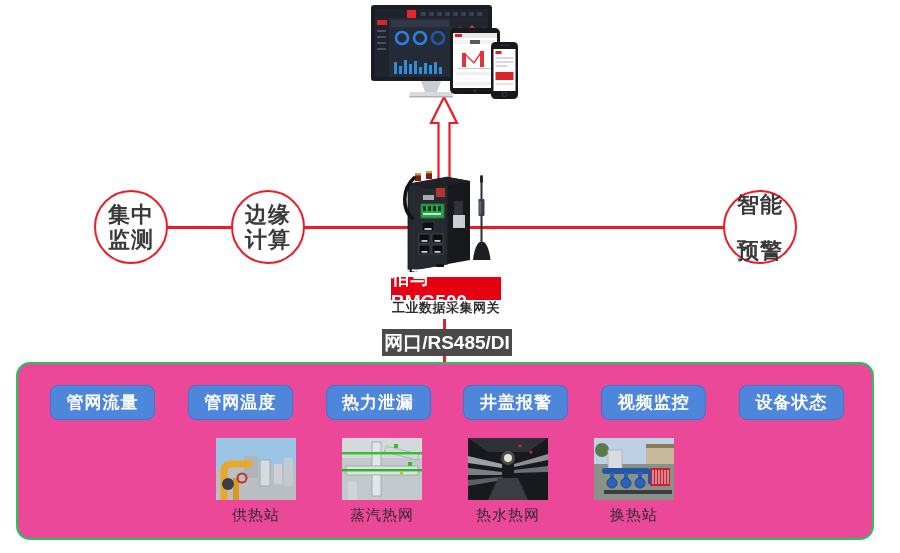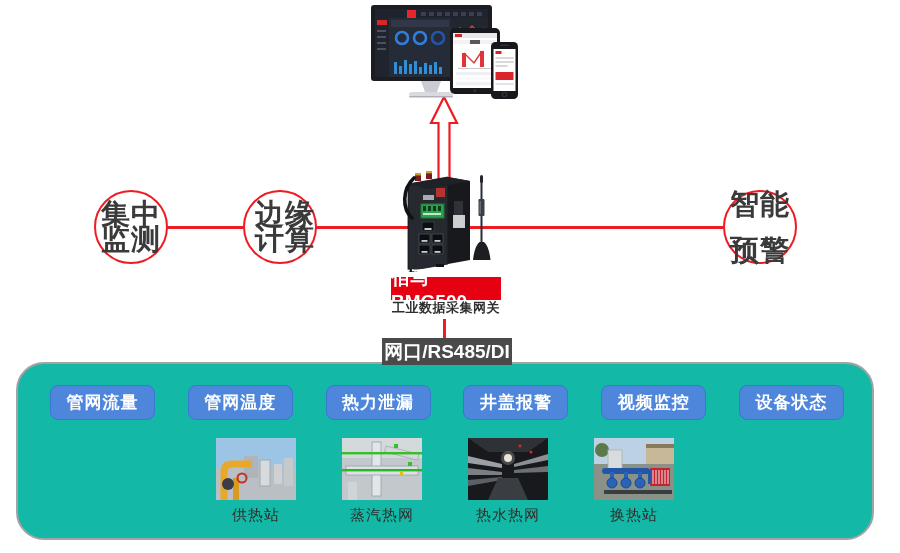--- a/index.html
+++ b/index.html
@@ -5,46 +5,46 @@
   html,body{margin:0;padding:0;background:#ffffff;}
   .canvas{
     position:relative;width:900px;height:553px;background:#fff;overflow:hidden;
     font-family:"Liberation Sans","DejaVu Sans",sans-serif;
   }
   
   .flow-line{position:absolute;left:131px;top:226px;width:631px;height:3px;background:#ed1c24;z-index:1;}
   .flow-node{
     position:absolute;top:190px;width:70px;height:70px;border:2.5px solid #ed1c24;border-radius:50%;
     background:#fff;z-index:2;display:flex;flex-direction:column;align-items:center;justify-content:center;
-    color:#3a3a3a;font-weight:bold;font-size:29px;line-height:25px;letter-spacing:1px;
-  }
-  .node-1{left:94px;} .node-2{left:243px;align-items:flex-end;} .node-3{left:571px;} .node-4{left:723px;gap:21px;}
+    color:#3a3a3a;font-weight:bold;font-size:22px;line-height:25px;letter-spacing:1px;
+  }
+  .node-1{left:94px;} .node-2{left:231px;} .node-3{left:571px;} .node-4{left:723px;gap:21px;}
   
   .devices{position:absolute;left:369px;top:4px;width:166px;height:96px;z-index:2;}
   
   .up-arrow{position:absolute;left:429px;top:96px;width:30px;height:84px;z-index:1;}
   
   .gateway{position:absolute;left:396px;top:163px;width:104px;height:116px;z-index:2;}
   .badge-red{
     position:absolute;left:391px;top:277px;width:110px;height:23px;background:#e60012;color:#fff;
     display:flex;align-items:center;justify-content:center;font-weight:bold;font-size:19px;z-index:3;
   }
   .gw-subtitle{
     position:absolute;left:366px;top:299px;width:160px;text-align:center;color:#2f2f2f;
     font-weight:bold;font-size:13px;z-index:3;letter-spacing:0.5px;
   }
   .v-line{position:absolute;left:443px;top:319px;width:3px;height:46px;background:#ed1c24;z-index:1;}
   .badge-dark{
     position:absolute;left:382px;top:329px;width:130px;height:27px;background:#4a4a4a;color:#fff;
-    display:flex;align-items:center;justify-content:center;font-weight:bold;font-size:19px;z-index:3;margin-top:9px;
+    display:flex;align-items:center;justify-content:center;font-weight:bold;font-size:19px;z-index:3;
   }
   
   .app-box{
-    position:absolute;left:16px;top:362px;width:854px;height:174px;background:#14b8a6;
-    border:2px solid #a3a3a3;border-radius:28px;z-index:2;
+    position:absolute;left:16px;top:362px;width:854px;height:174px;background:#ec4899;
+    border:2px solid #22c55e;border-radius:14px;z-index:2;
   }
   .btn-row{position:absolute;left:32px;right:28px;top:21px;display:flex;justify-content:space-between;}
   .tag-btn{
     width:103px;height:33px;background:#4d86db;border:1px solid #3a76d2;border-radius:8px;
     color:#fff;font-weight:bold;font-size:17px;letter-spacing:1px;
     display:flex;align-items:center;justify-content:center;cursor:pointer;
   }
   .scene-row{position:absolute;left:0;right:0;top:74px;display:flex;justify-content:center;gap:38px;}
   .scene{width:88px;display:flex;flex-direction:column;align-items:center;}
   .scene svg{width:80px;height:62px;display:block;}

